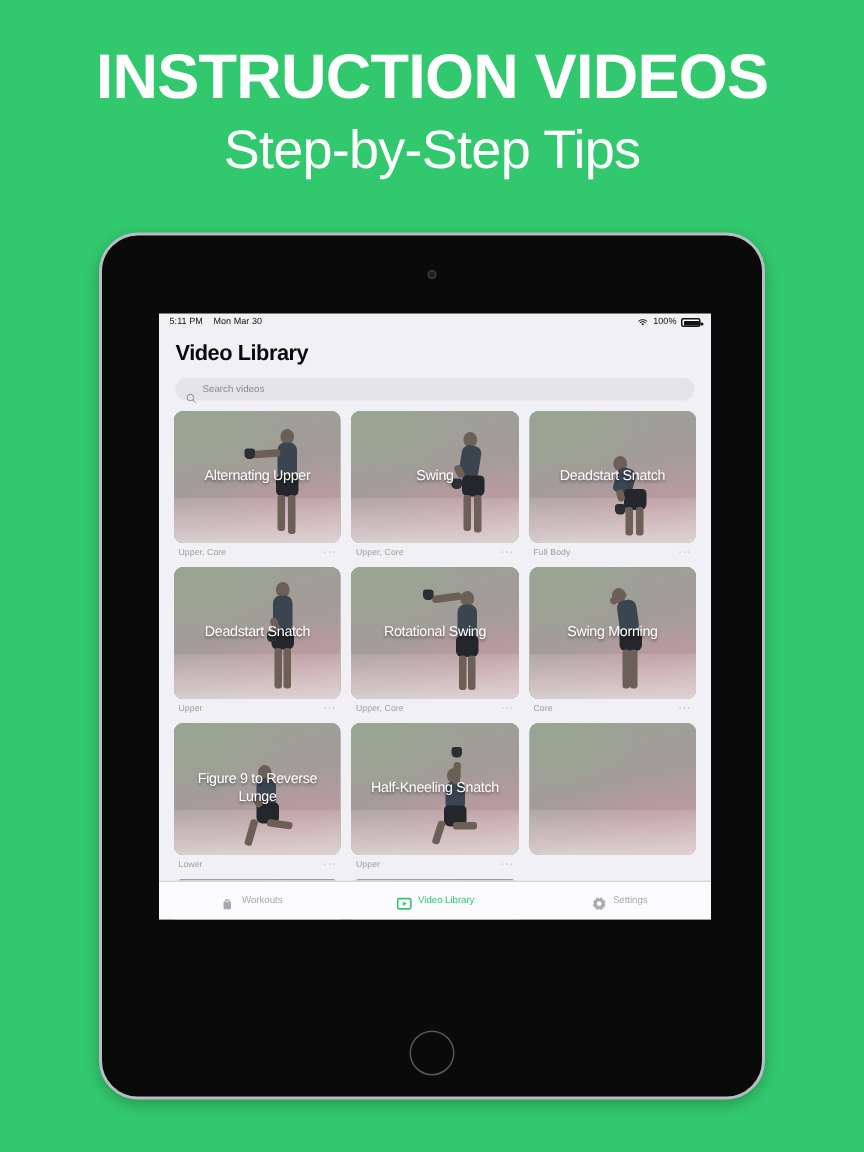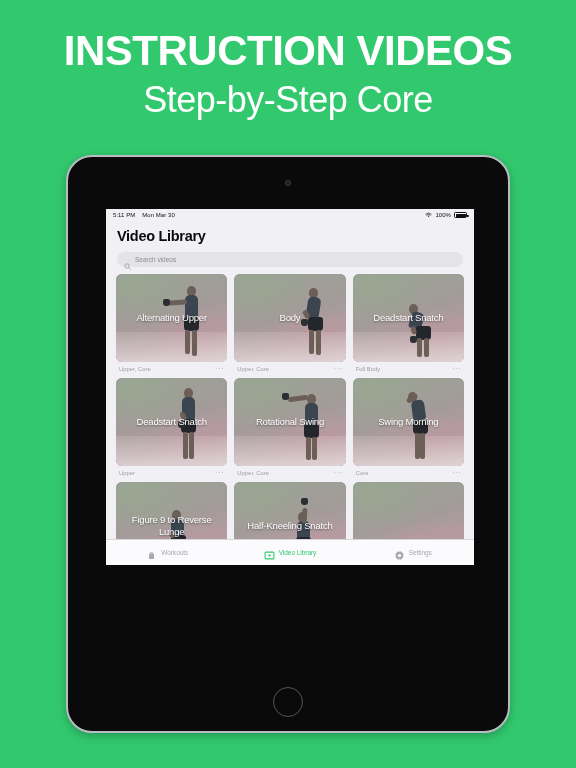--- a/index.html
+++ b/index.html
@@ -44,21 +44,21 @@
   .home-btn {
     position: absolute; bottom: 14px; left: 50%;
     transform: translateX(-50%);
     width: 30px; height: 30px; border-radius: 50%;
     border: 1.5px solid #53575b; background: #0a0a0a;
   }
 
   
   .screen {
     position: absolute; left: 38px; top: 52px;
-    width: 368px; height: 356px;
+    width: 368px; height: 404px;
     background: #f1f1f5;
     overflow: hidden;
   }
 
   
   .statusbar {
     height: 12px; display: flex; align-items: center;
     padding: 0 7px; font-size: 6px; color: #111;
     letter-spacing: 0.05px;
   }
@@ -167,21 +167,21 @@
   }
   .tab-ico { width: 11px; height: 11px; flex: 0 0 auto; }
   .tab-label { font-size: 6.5px; color: #a9a9af; letter-spacing: -0.05px; }
   .tab.active .tab-label { color: #32c96e; }
 </style>
 </head>
 <body>
 
 <div class="promo">
   <div class="promo-title">INSTRUCTION VIDEOS</div>
-  <div class="promo-sub">Step-by-Step Core</div>
+  <div class="promo-sub">Step-by-Step Tips</div>
 </div>
 
 <div class="device">
   <div class="camera"></div>
 
   <div class="screen">
 
     <div class="statusbar">
       <div class="sb-left">
         <span>5:11 PM</span>
@@ -244,21 +244,21 @@
 
       <div class="figure" style="left:56%;bottom:5%;width:40px;height:70px;">
         <div class="fig-head" style="left:12px;top:0;"></div>
         <div class="fig-torso" style="left:10px;top:9px;height:21px;transform:rotate(9deg);"></div>
         <div class="fig-shorts" style="left:11px;top:29px;"></div>
         <div class="fig-leg" style="left:12px;top:42px;"></div>
         <div class="fig-leg" style="left:19px;top:42px;height:25px;"></div>
         <div class="fig-arm" style="left:5px;top:24px;width:9px;transform:rotate(62deg);"></div>
         <div class="fig-bell" style="left:4px;top:31px;"></div>
       </div>
-      <div class="thumb-label">Body</div>
+      <div class="thumb-label">Swing</div>
     </div>
     <div class="meta">
       <span class="meta-tag">Upper, Core</span>
       <span class="meta-dots">···</span>
     </div>
         </div>
         <div class="card">
     <div class="thumb">
       <div class="thumb-bg"></div>
       <div class="thumb-floor"></div>

